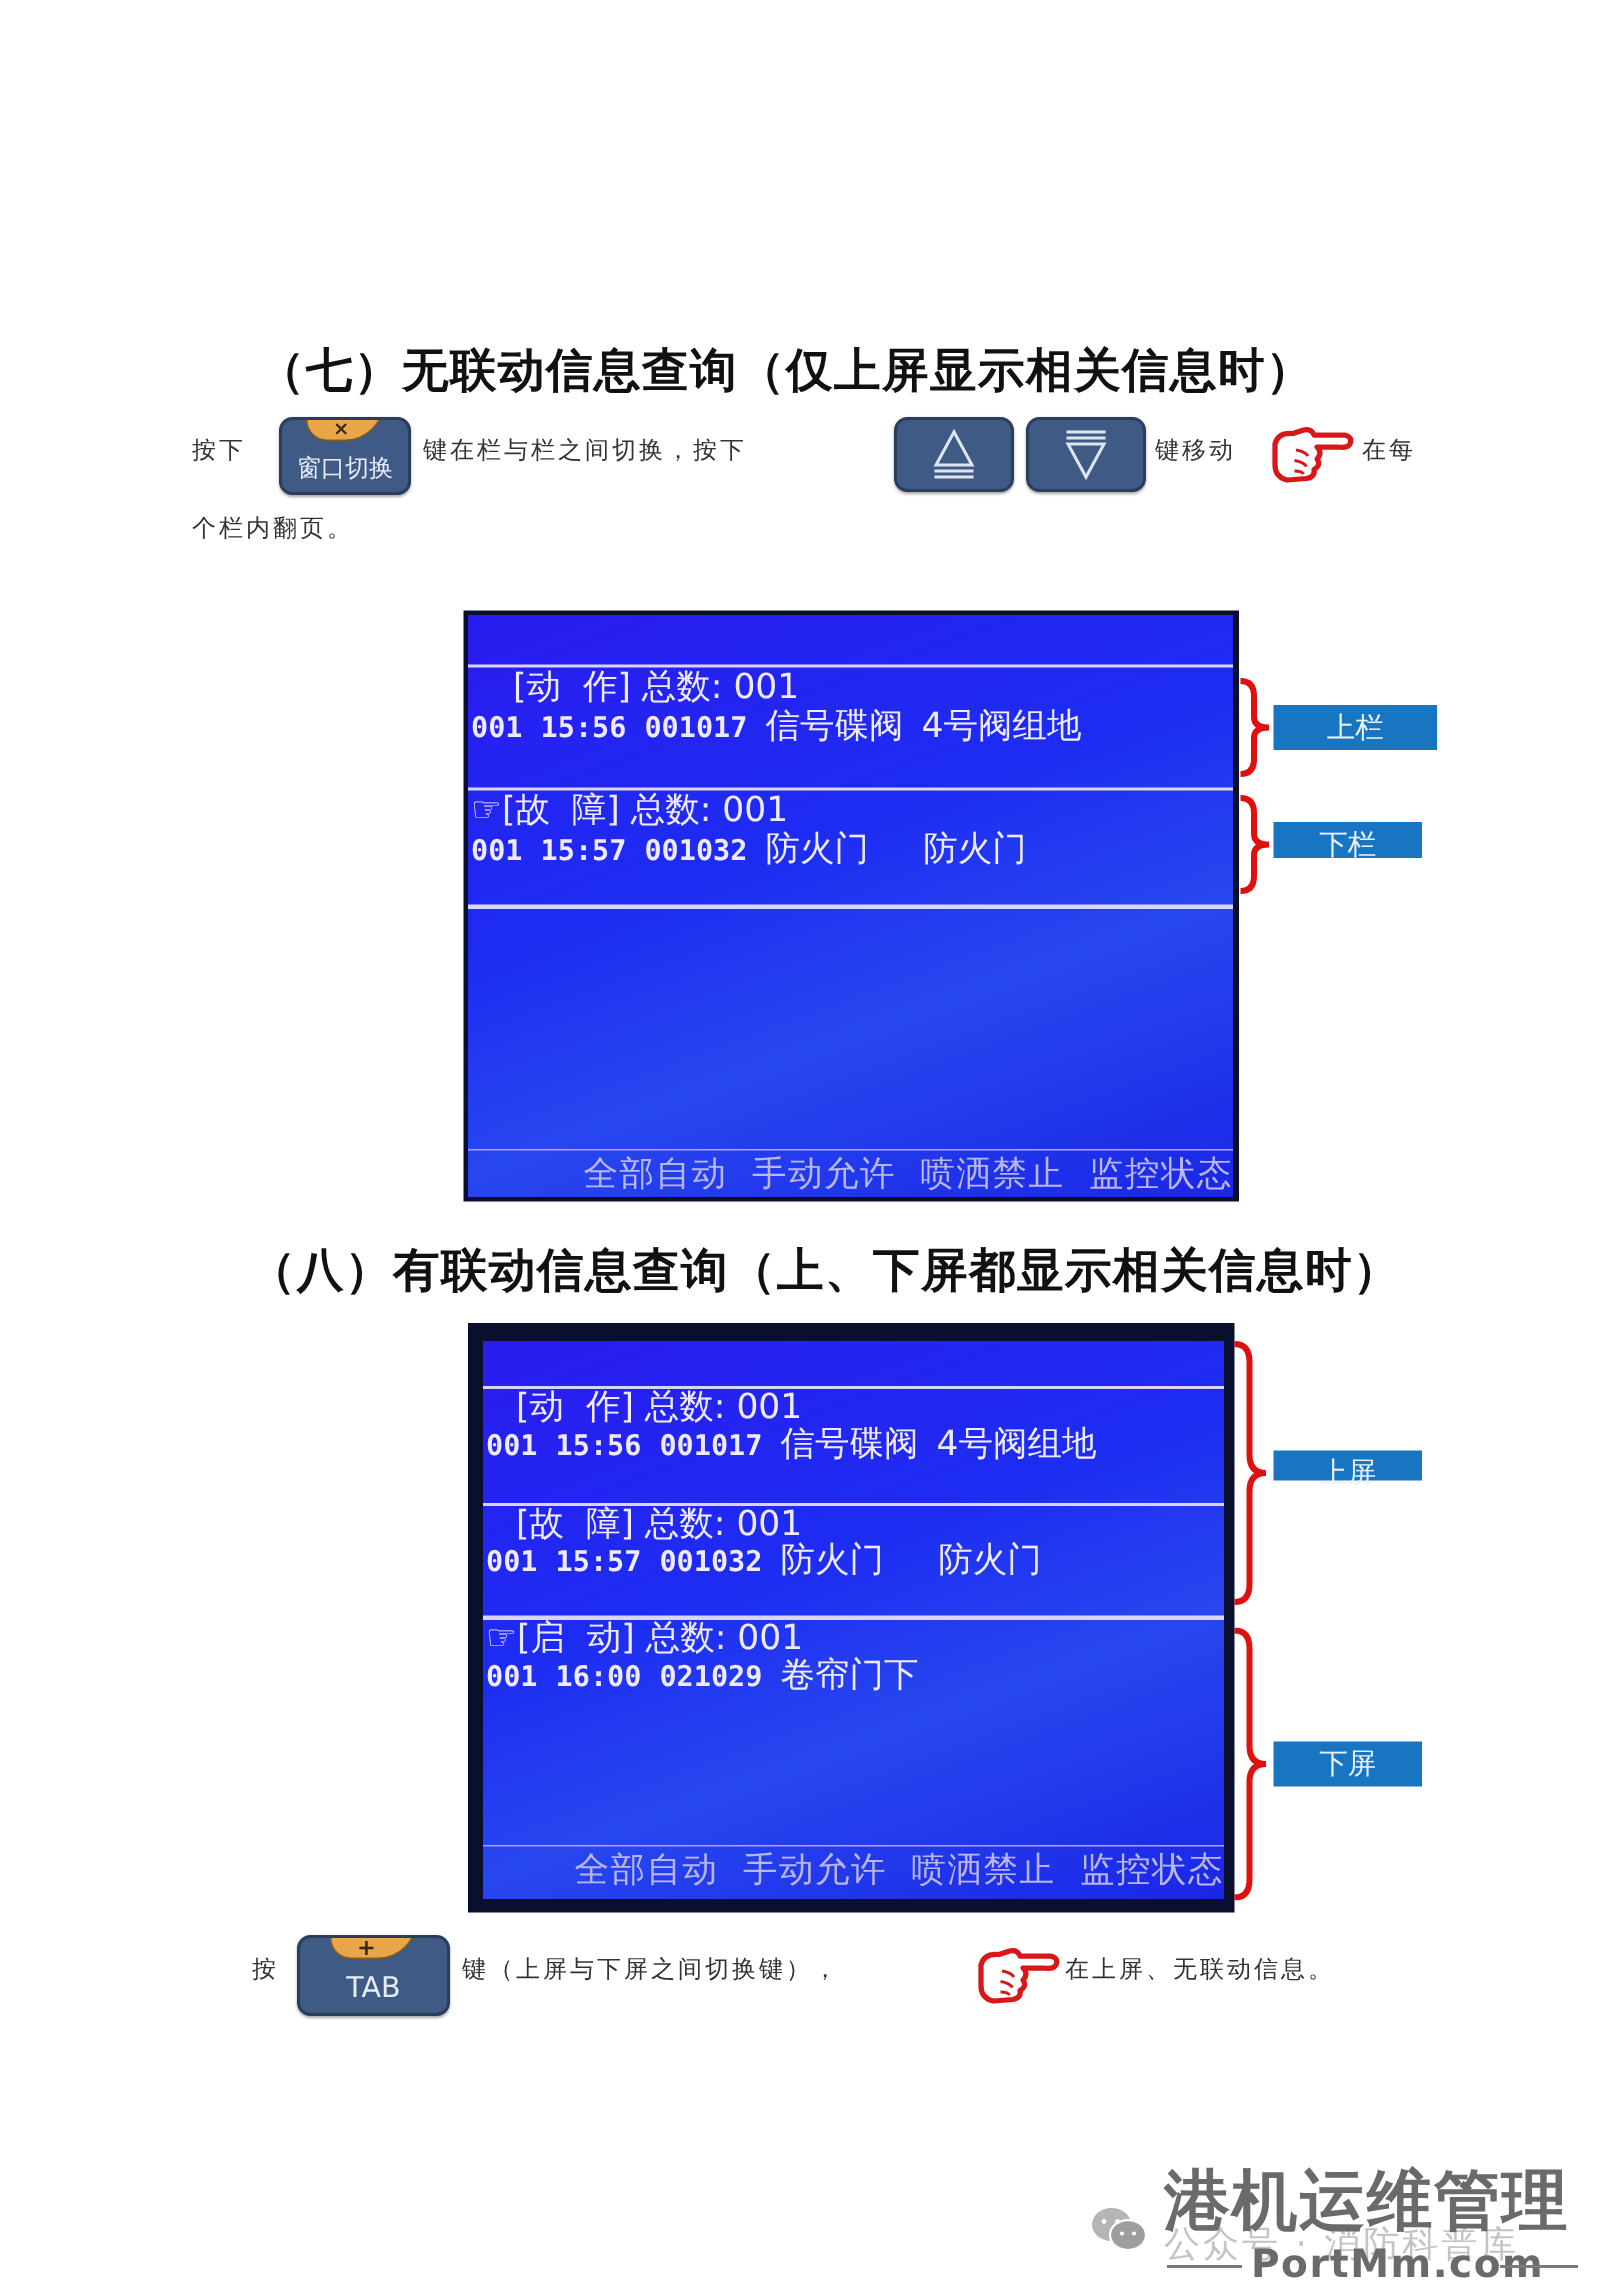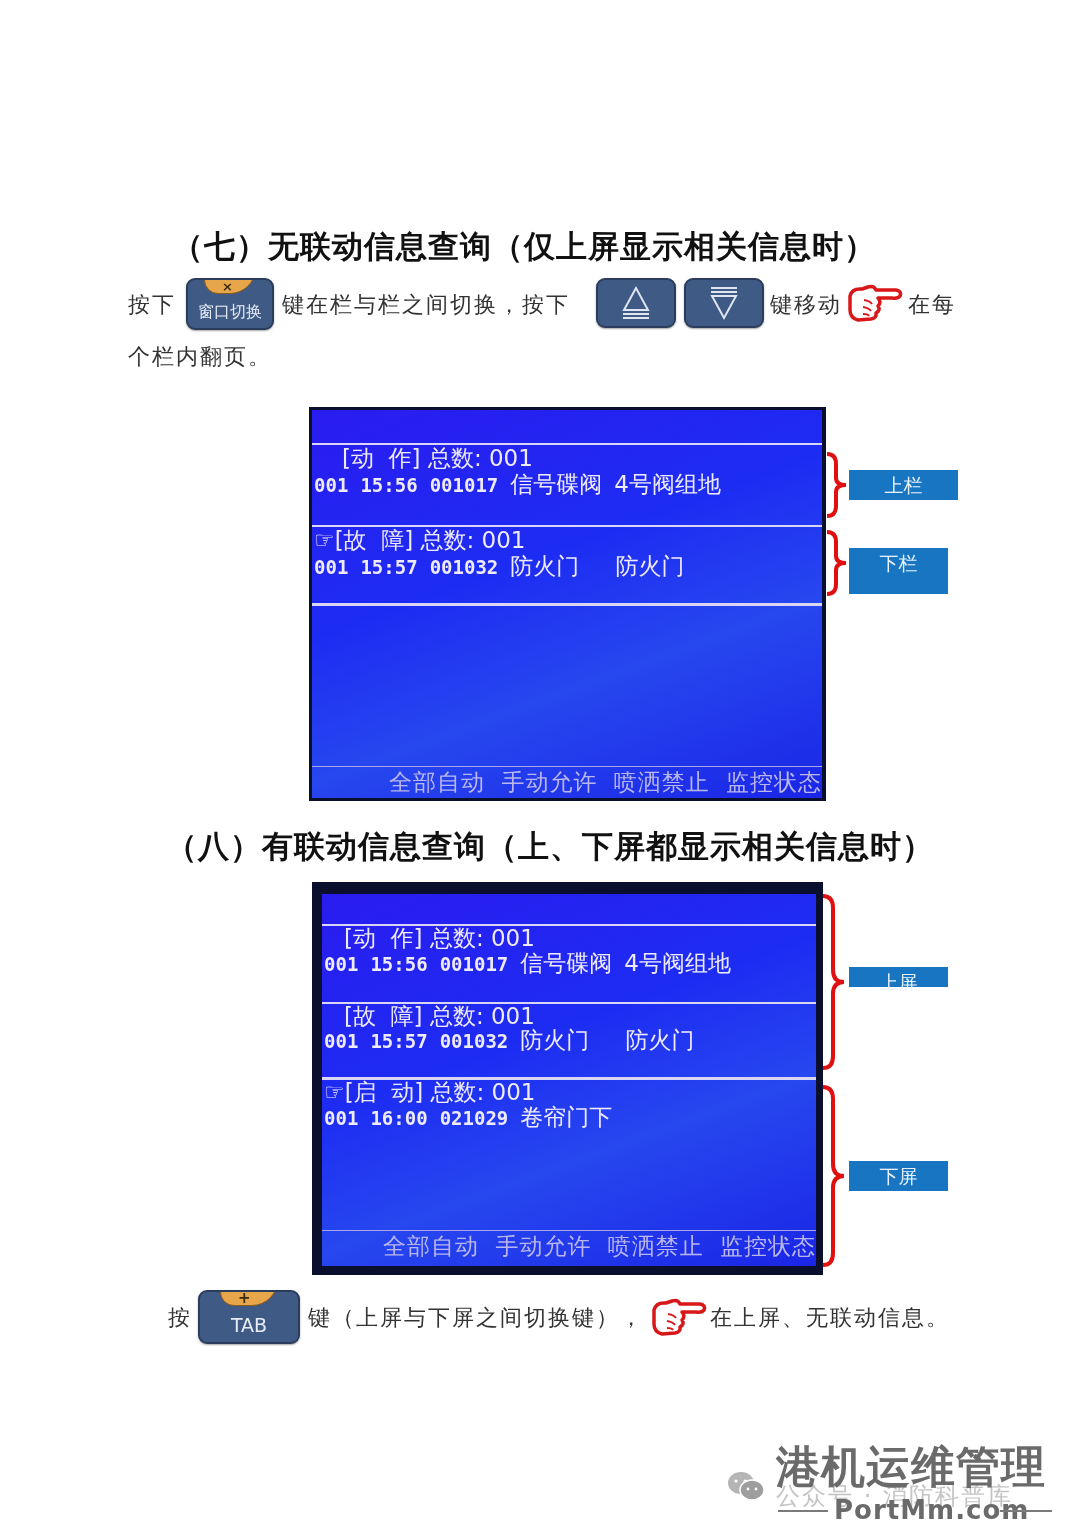--- a/index.html
+++ b/index.html
@@ -1,20 +1,20 @@
 <!DOCTYPE html>
 <html><head>
 <meta charset="utf-8">
 <style>
   * { box-sizing: border-box; margin: 0; padding: 0; }
   html, body { width: 1080px; height: 1527px; background: #ffffff; overflow: hidden; }
   body { position: relative; font-family: "DejaVu Sans", "Liberation Sans", sans-serif; color: #222; }
 
   .heading { position: absolute; font-family: "DejaVu Serif", "Liberation Serif", serif; font-weight: bold; font-size: 31px; color: #111; letter-spacing: 1px; white-space: nowrap; }
-  .para { position: absolute; font-family: "DejaVu Serif", "Liberation Serif", serif; font-size: 22px; color: #333; white-space: nowrap; letter-spacing: 2px; }
+  .para { position: absolute; font-family: "DejaVu Serif", "Liberation Serif", serif; font-size: 16px; color: #333; white-space: nowrap; letter-spacing: 2px; }
 
   
   .key { position: absolute; background: #3f5a85; border: 2px solid #2b3d5c; border-radius: 9px; color: #e6ecf6; overflow: hidden; box-shadow: 0 1px 2px rgba(0,0,0,0.35); }
   .key .tab-ear { position: absolute; left: 16px; top: -14px; width: 52px; height: 28px; background: #e8a64a; border-radius: 0 0 26px 14px; border: 1px solid #8b5a1c; }
   .key .ear-mark { position: absolute; left: 34px; top: -1px; font-size: 13px; color: #3a2a10; font-weight: bold; }
   .key .key-label { position: absolute; left: 0; right: 0; bottom: 5px; text-align: center; font-size: 16px; letter-spacing: 0; margin-top: 32px; }
 
   .hand-icon { position: absolute; }
 
   
@@ -95,21 +95,21 @@
 </div>
 
 <svg class="brace" style="left:824px; top:452px;" width="26" height="66" viewBox="0 0 26 66">
   <path d="M3,2 Q12,2 12,12 L12,26 Q12,33 22,33 Q12,33 12,40 L12,54 Q12,64 3,64" fill="none" stroke="#e01010" stroke-width="4"></path>
 </svg>
 <div class="tag" style="left:849px; top:470px; width:109px; height:30px;">上栏</div>
 
 <svg class="brace" style="left:824px; top:530px;" width="26" height="66" viewBox="0 0 26 66">
   <path d="M3,2 Q12,2 12,12 L12,26 Q12,33 22,33 Q12,33 12,40 L12,54 Q12,64 3,64" fill="none" stroke="#e01010" stroke-width="4"></path>
 </svg>
-<div class="tag" style="left:849px; top:548px; width:99px; height:46px;">下栏</div>
+<div class="tag" style="left:849px; top:548px; width:99px; height:24px;">下栏</div>
 
 <div class="heading" style="left:166px; top:826px;">（八）有联动信息查询（上、下屏都显示相关信息时）</div>
 
 <div class="lcd-frame" style="left:312px; top:882px; width:511px; height:393px;">
   <div class="lcd" style="left:10px; top:12px; width:494px; height:372px;">
     <div class="hline" style="top:30px;"></div>
     <div class="row" style="left:22px; top:32px;"><span class="cjk">[动  作] 总数: 001</span></div>
     <div class="row" style="left:2px; top:57px;"><span class="mono">001</span> <span class="mono">15:56</span> <span class="mono">001017</span> <span class="cjk">信号碟阀</span> <span class="cjk">4号阀组地</span></div>
     <div class="hline" style="top:108px;"></div>
     <div class="row" style="left:22px; top:110px;"><span class="cjk">[故  障] 总数: 001</span></div>

